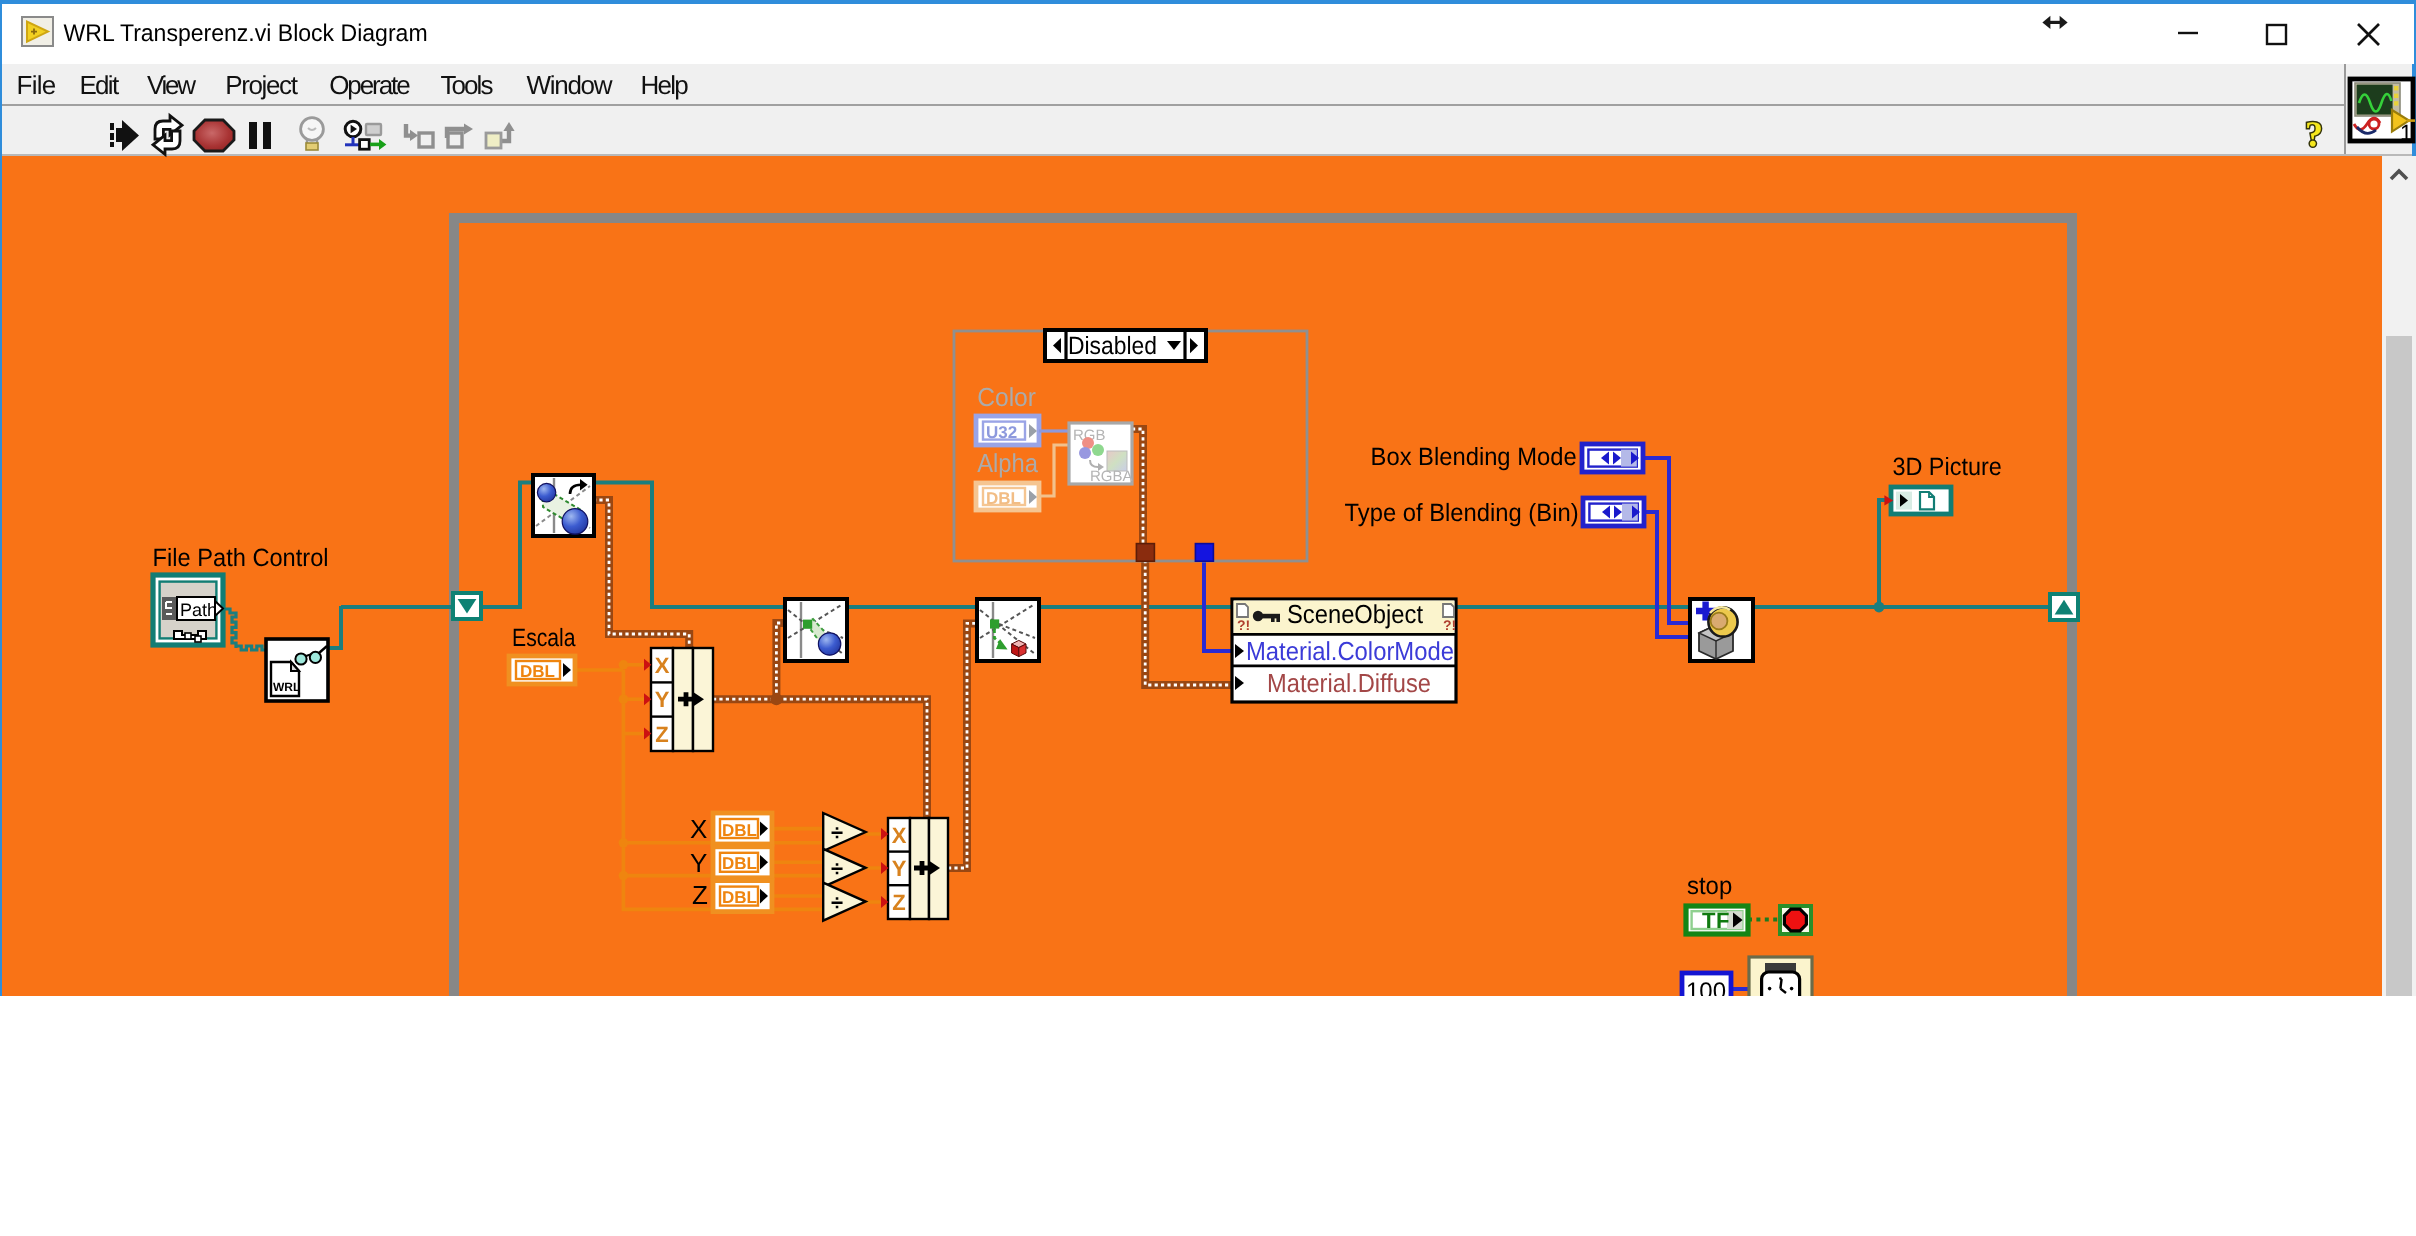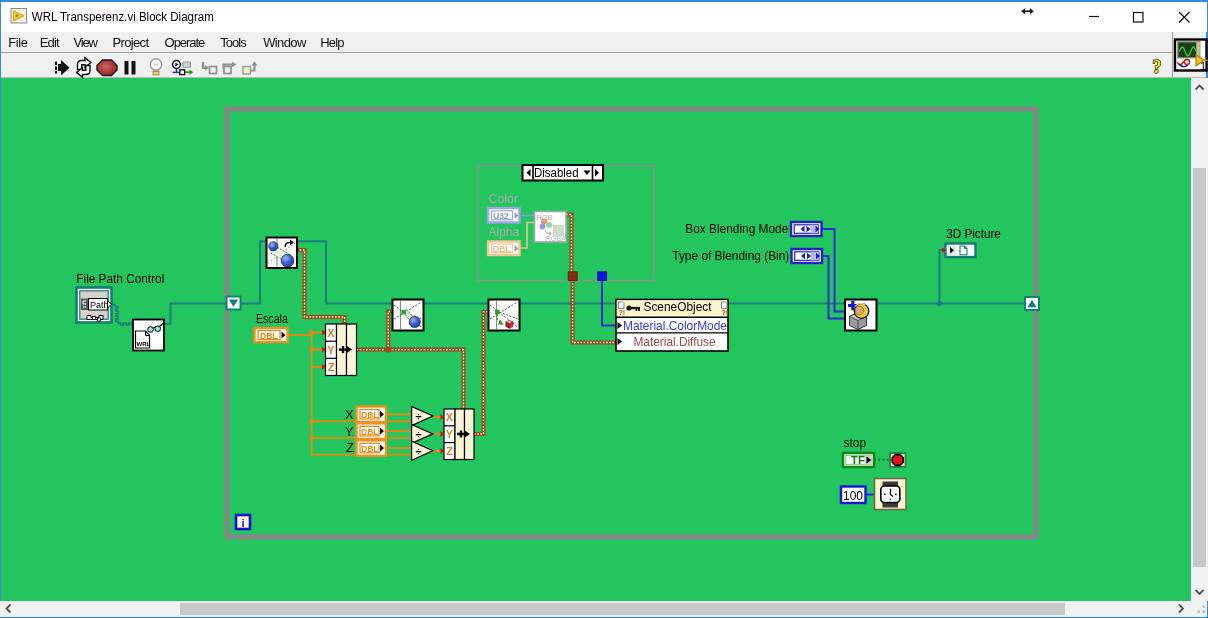--- a/index.html
+++ b/index.html
@@ -1,17 +1,17 @@
 <!DOCTYPE html>
 <html><head>
 <meta charset="utf-8">
 <style>
 html,body{margin:0;padding:0;}
 body{width:1208px;height:618px;font-family:"Liberation Sans",sans-serif;}
-#win{position:relative;width:1208px;height:618px;background:#22c55e;overflow:hidden;}
+#win{position:relative;width:1208px;height:498px;background:#f97316;overflow:hidden;}
 .abs{position:absolute;}
 </style>
 </head>
 <body>
 <div id="win">
 
   <div class="abs" style="left:0;top:0;width:1208px;height:2px;background:#2f8ddb;"></div>
   <div class="abs" style="left:0;top:0;width:1px;height:618px;background:#2f8ddb;"></div>
   <div class="abs" style="left:1206px;top:0;width:2px;height:618px;background:#2f8ddb;"></div>
   <div class="abs" style="left:0;top:616px;width:1208px;height:2px;background:#1d83d8;"></div>

